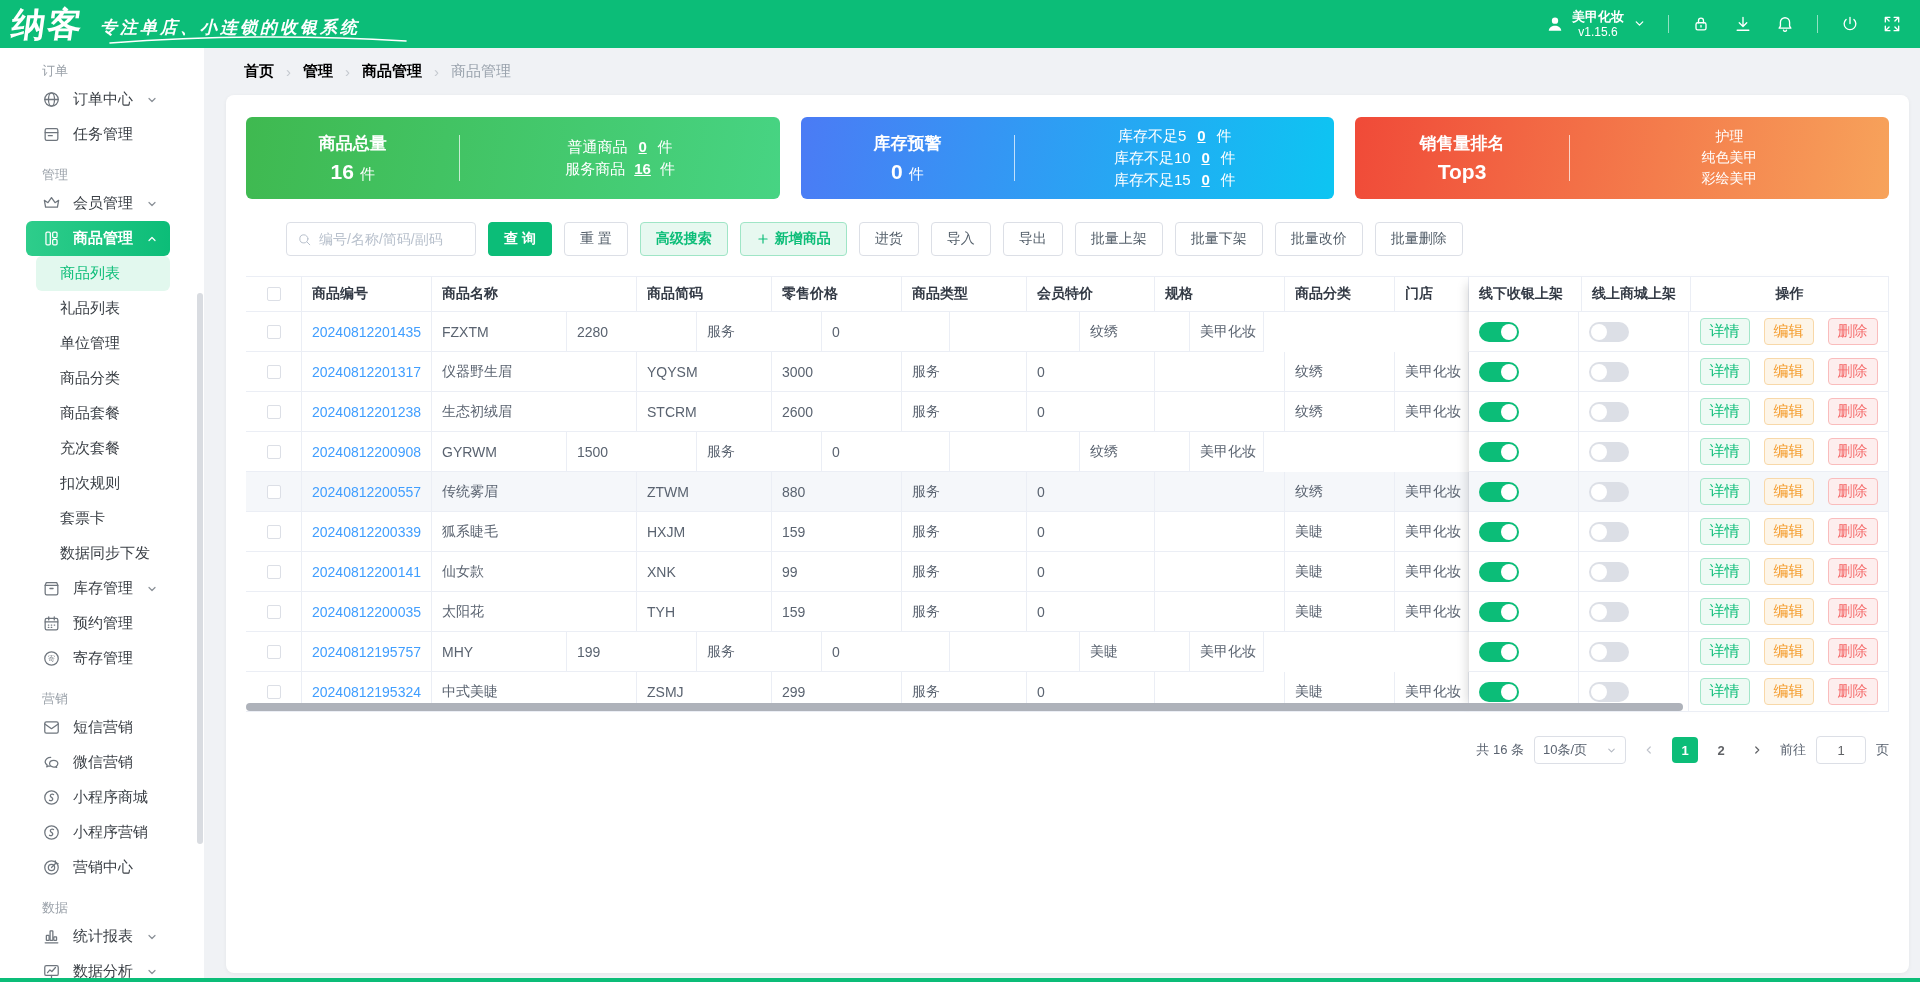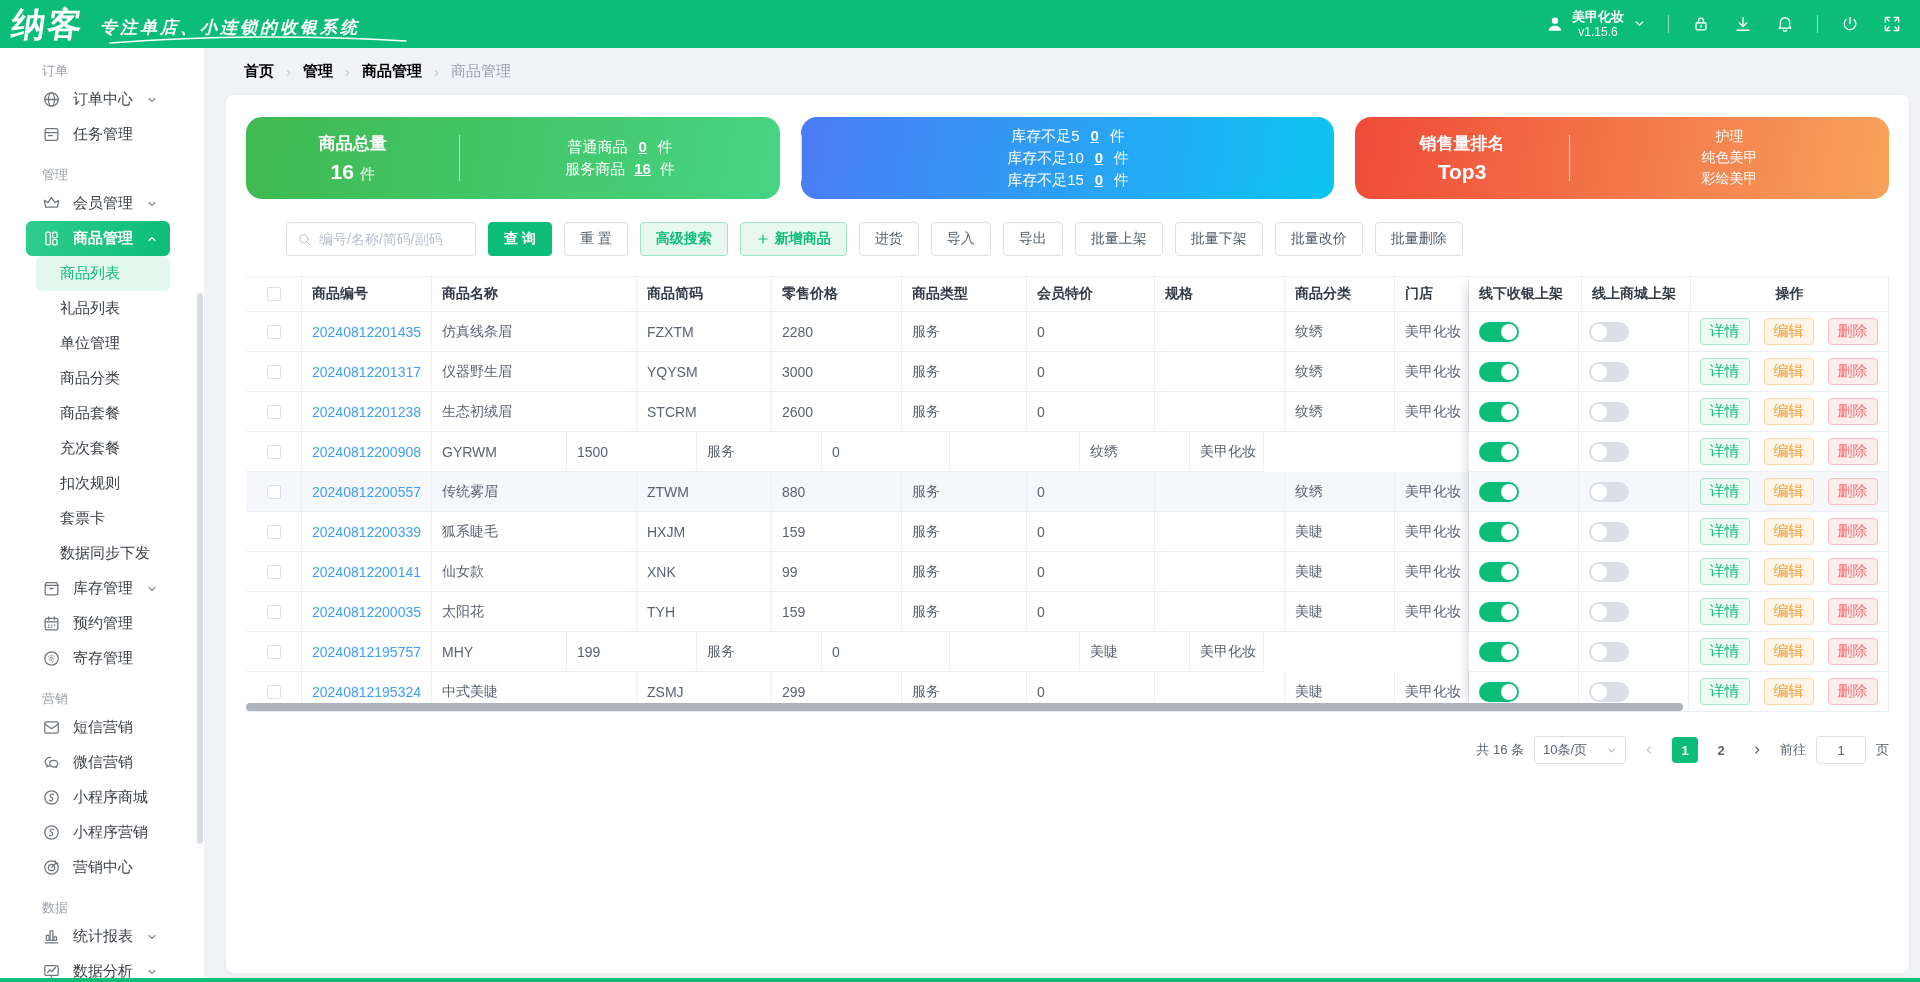--- a/index.html
+++ b/index.html
@@ -47,21 +47,21 @@
   .breadcrumb { height:47px; display:flex; align-items:center; padding-left:18px; font-size:15px; gap:12px; }
   .bc-item { color:#000000; font-weight:bold; cursor:pointer; }
   .bc-item.last { color:#9aa3ad; font-weight:normal; cursor:default; }
   .bc-sep { color:#c4c9cf; font-size:15px; }
 
   
   .card { background:#fff; border-radius:8px; height:878px; padding:20px; box-shadow:0 1px 4px rgba(0,0,0,.05); position:relative; }
 
   
   .stat-cards { display:flex; gap:21px; margin-top:2px; }
-  .stat-card { flex:1; height:82px; border-radius:16px; color:#fff; display:flex; align-items:center; }
+  .stat-card { flex:1; height:82px; border-radius:6px; color:#fff; display:flex; align-items:center; }
   .sc-left { width:40%; display:flex; flex-direction:column; align-items:center; gap:5px; }
   .sc-title { font-size:17px; font-weight:bold; }
   .sc-value { font-size:21px; font-weight:bold; }
   .sc-value .sc-unit { font-size:15px; font-weight:normal; margin-left:6px; }
   .sc-divider { width:1px; height:46px; background:rgba(255,255,255,.7); }
   .sc-right { flex:1; display:flex; flex-direction:column; align-items:center; justify-content:center; gap:3px; }
   .sc-line { font-size:15px; display:flex; gap:9px; align-items:baseline; }
   .sc-line .sc-num { font-weight:bold; text-decoration:underline; min-width:12px; text-align:center; }
   .stat-card.rank .sc-line { font-size:14px; }
 
@@ -402,20 +402,24 @@
                 <span>件</span>
               </div>
               <div class="sc-line">
                 <span>服务商品</span>
                 <span class="sc-num">16</span>
                 <span>件</span>
               </div>
             </div>
           </div>
           <div class="stat-card" style="background: linear-gradient(100deg, rgb(75, 123, 245), rgb(13, 197, 242));">
+            <div class="sc-left">
+              <div class="sc-title">库存预警</div>
+              <div class="sc-value">0<span class="sc-unit">件</span></div>
+            </div>
             <div class="sc-divider"></div>
             <div class="sc-right">
               <div class="sc-line">
                 <span>库存不足5</span>
                 <span class="sc-num">0</span>
                 <span>件</span>
               </div>
               <div class="sc-line">
                 <span>库存不足10</span>
                 <span class="sc-num">0</span>
@@ -514,23 +518,20 @@
             </div>
           </div>
         <div class="tbody">
             <div class="trow">
               <div class="tcell cb" style="width:56px">
                 <span class="checkbox"></span>
               </div>
               <div class="tcell" style="width:130px">
                 <span class=" link">20240812201435</span>
               </div>
-              <div class="tcell" style="width:205px">
-                <span class="">仿真线条眉</span>
-              </div>
               <div class="tcell" style="width:135px">
                 <span class="">FZXTM</span>
               </div>
               <div class="tcell" style="width:130px">
                 <span class="">2280</span>
               </div>
               <div class="tcell" style="width:125px">
                 <span class="">服务</span>
               </div>
               <div class="tcell" style="width:128px">

